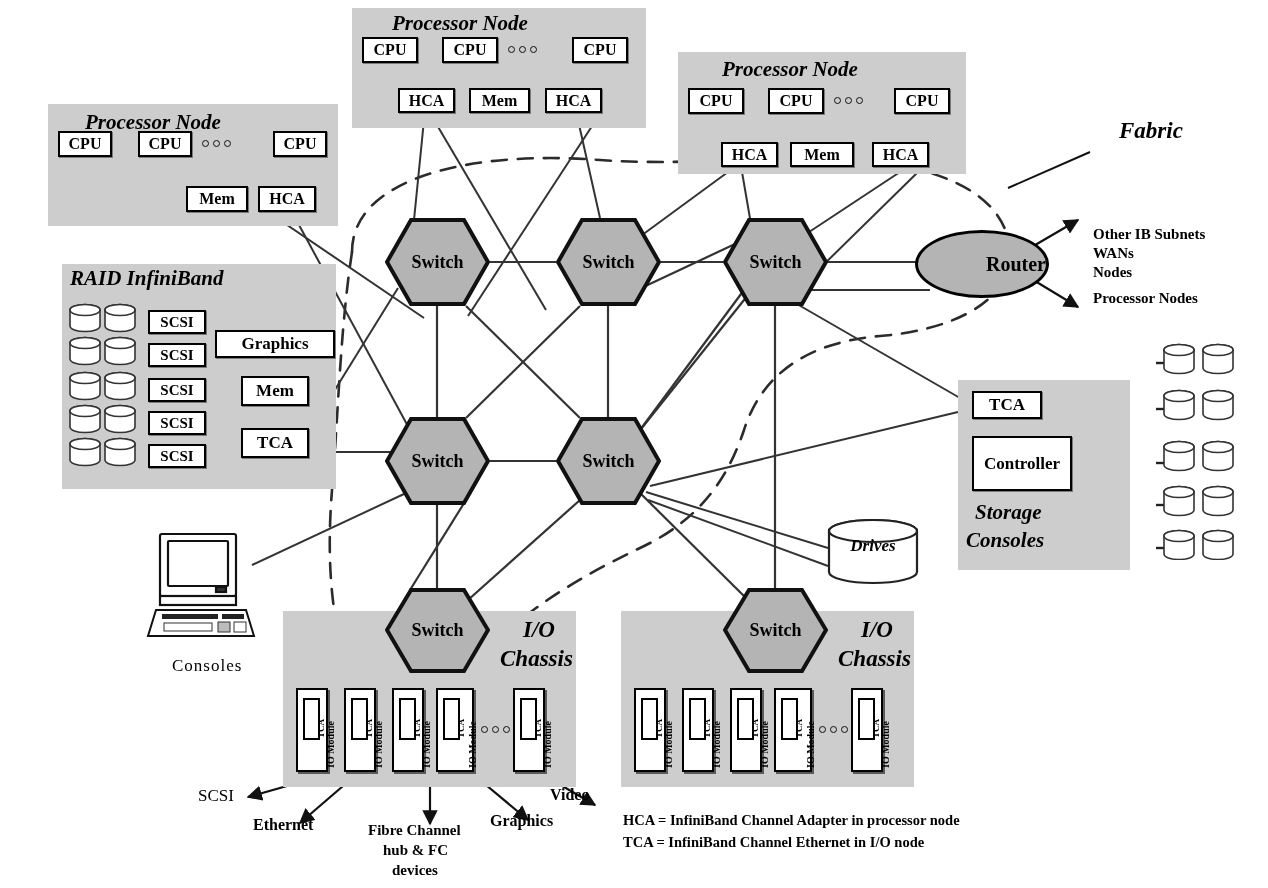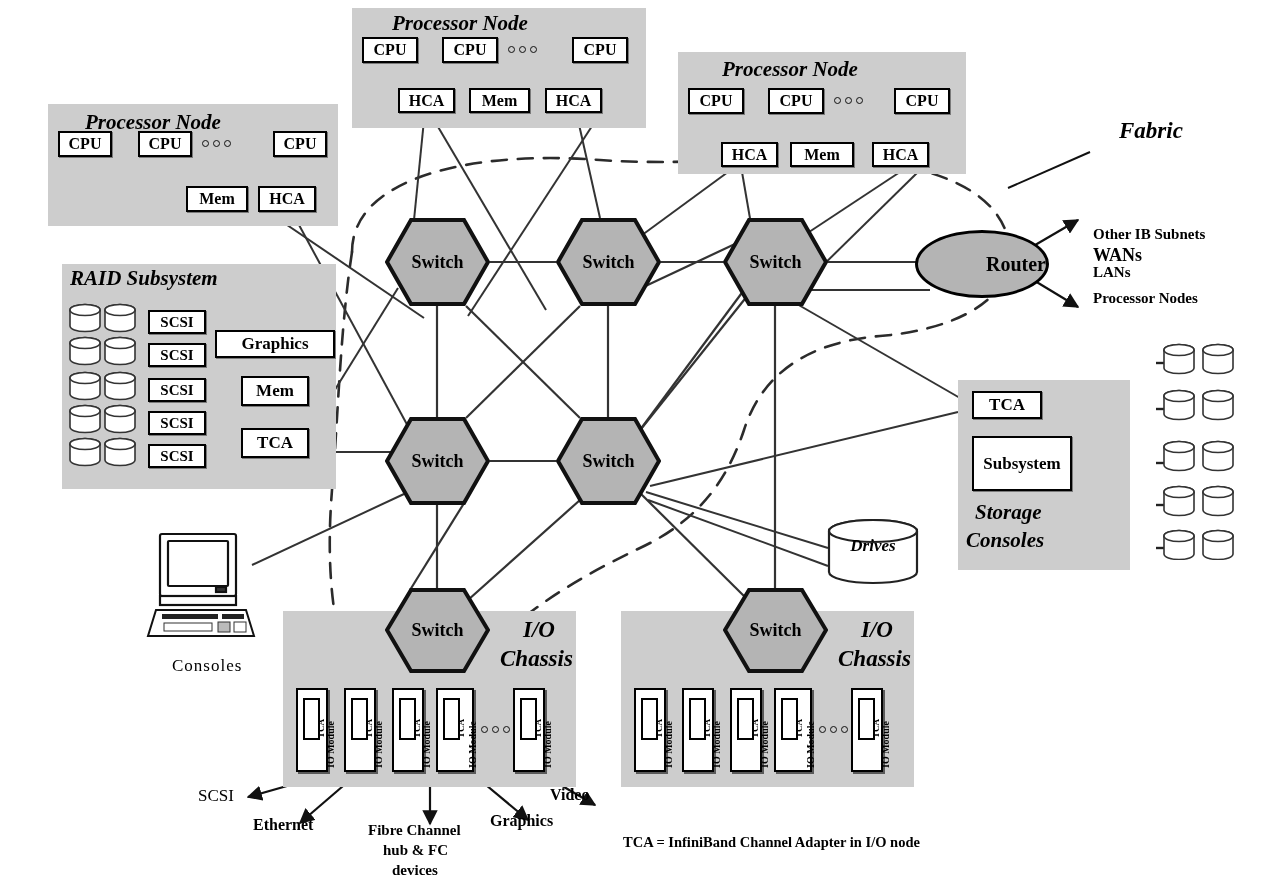--- a/index.html
+++ b/index.html
@@ -259,21 +259,21 @@
     <i></i>
       <i></i>
       <i></i>
   </div>
   <div class="box thinbox" style="left:894px;top:88px;width:56px;height:26px;font-size:16px;">CPU</div>
   <div class="box thinbox" style="left:721px;top:142px;width:57px;height:25px;font-size:16px;">HCA</div>
   <div class="box thinbox" style="left:790px;top:142px;width:64px;height:25px;font-size:16px;">Mem</div>
   <div class="box thinbox" style="left:872px;top:142px;width:57px;height:25px;font-size:16px;">HCA</div>
 
   <div class="panel" style="left:62px;top:264px;width:274px;height:225px;"></div>
-  <div class="panel-title" style="left:70px;top:266px;font-size:21px;">RAID Subsystem</div>
+  <div class="panel-title" style="left:70px;top:266px;font-size:21px;">RAID InfiniBand</div>
 
   <div>
     <svg width="120" height="180" style="position:absolute;left:68px;top:300px;">
       <g fill="#fff" stroke="#333" stroke-width="1.6">
         <g>
             <ellipse cx="17" cy="10" rx="15" ry="5.5"></ellipse>
             <path d="M2 10 v16 a15 5.5 0 0 0 30 0 v-16"></path>
             <ellipse cx="17" cy="10" rx="15" ry="5.5" fill="#fff"></ellipse>
           </g>
         <g>
@@ -370,27 +370,27 @@
     <div class="hexlabel" style="font-size:18px;">Switch</div>
   </div>
 
   <div class="ellipse" style="left:915px;top:230px;width:128px;height:62px;font-size:20px;justify-content:flex-end;">
     <span>Router</span>
   </div>
 
   <div class="txt ital" style="left:1119px;top:118px;font-size:23px;">Fabric</div>
 
   <div class="txt bold" style="left:1093px;top:226px;font-size:15px;">Other IB Subnets</div>
-  <div class="txt bold" style="left:1093px;top:245px;font-size:18px;">WANs</div>
-  <div class="txt bold" style="left:1093px;top:264px;font-size:15px;">LANs</div>
+  <div class="txt bold" style="left:1093px;top:245px;font-size:15px;">WANs</div>
+  <div class="txt bold" style="left:1093px;top:264px;font-size:15px;">Nodes</div>
   <div class="txt bold" style="left:1093px;top:290px;font-size:15px;">Processor Nodes</div>
 
   <div class="panel" style="left:958px;top:380px;width:172px;height:190px;"></div>
   <div class="box thinbox" style="left:972px;top:391px;width:70px;height:28px;font-size:17px;">TCA</div>
-  <div class="box thinbox" style="left:972px;top:436px;width:100px;height:55px;font-size:17px;">Subsystem</div>
+  <div class="box thinbox" style="left:972px;top:436px;width:100px;height:55px;font-size:17px;">Controller</div>
   <div class="panel-title" style="left:975px;top:500px;font-size:21px;text-align:center;">Storage</div>
   <div class="panel-title" style="left:966px;top:528px;font-size:21px;">Consoles</div>
 
   <div>
     <svg width="110" height="220" style="position:absolute;left:1162px;top:340px;">
       <g fill="#fff" stroke="#333" stroke-width="1.6">
         <g>
             <ellipse cx="17" cy="10" rx="15" ry="5.5"></ellipse>
             <path d="M2 10 v18 a15 5.5 0 0 0 30 0 v-18"></path>
             <ellipse cx="17" cy="10" rx="15" ry="5.5" fill="#fff"></ellipse>
@@ -563,15 +563,16 @@
   </div>
 
   <div class="txt" style="left:198px;top:786px;font-size:17px;">SCSI</div>
   <div class="txt bold" style="left:253px;top:816px;font-size:16px;">Ethernet</div>
   <div class="txt bold" style="left:368px;top:822px;font-size:15px;">Fibre Channel</div>
   <div class="txt bold" style="left:383px;top:842px;font-size:15px;">hub &amp; FC</div>
   <div class="txt bold" style="left:392px;top:862px;font-size:15px;">devices</div>
   <div class="txt bold" style="left:490px;top:812px;font-size:16px;">Graphics</div>
   <div class="txt bold" style="left:550px;top:786px;font-size:16px;">Video</div>
 
-  <div class="txt bold" style="left:623px;top:834px;font-size:14.5px;">TCA = InfiniBand Channel Adapter in I/O node</div>
+  <div class="txt bold" style="left:623px;top:812px;font-size:14.5px;">HCA = InfiniBand Channel Adapter in processor node</div>
+  <div class="txt bold" style="left:623px;top:834px;font-size:14.5px;">TCA = InfiniBand Channel Ethernet in I/O node</div>
 
 </div>
 
 </body></html>

